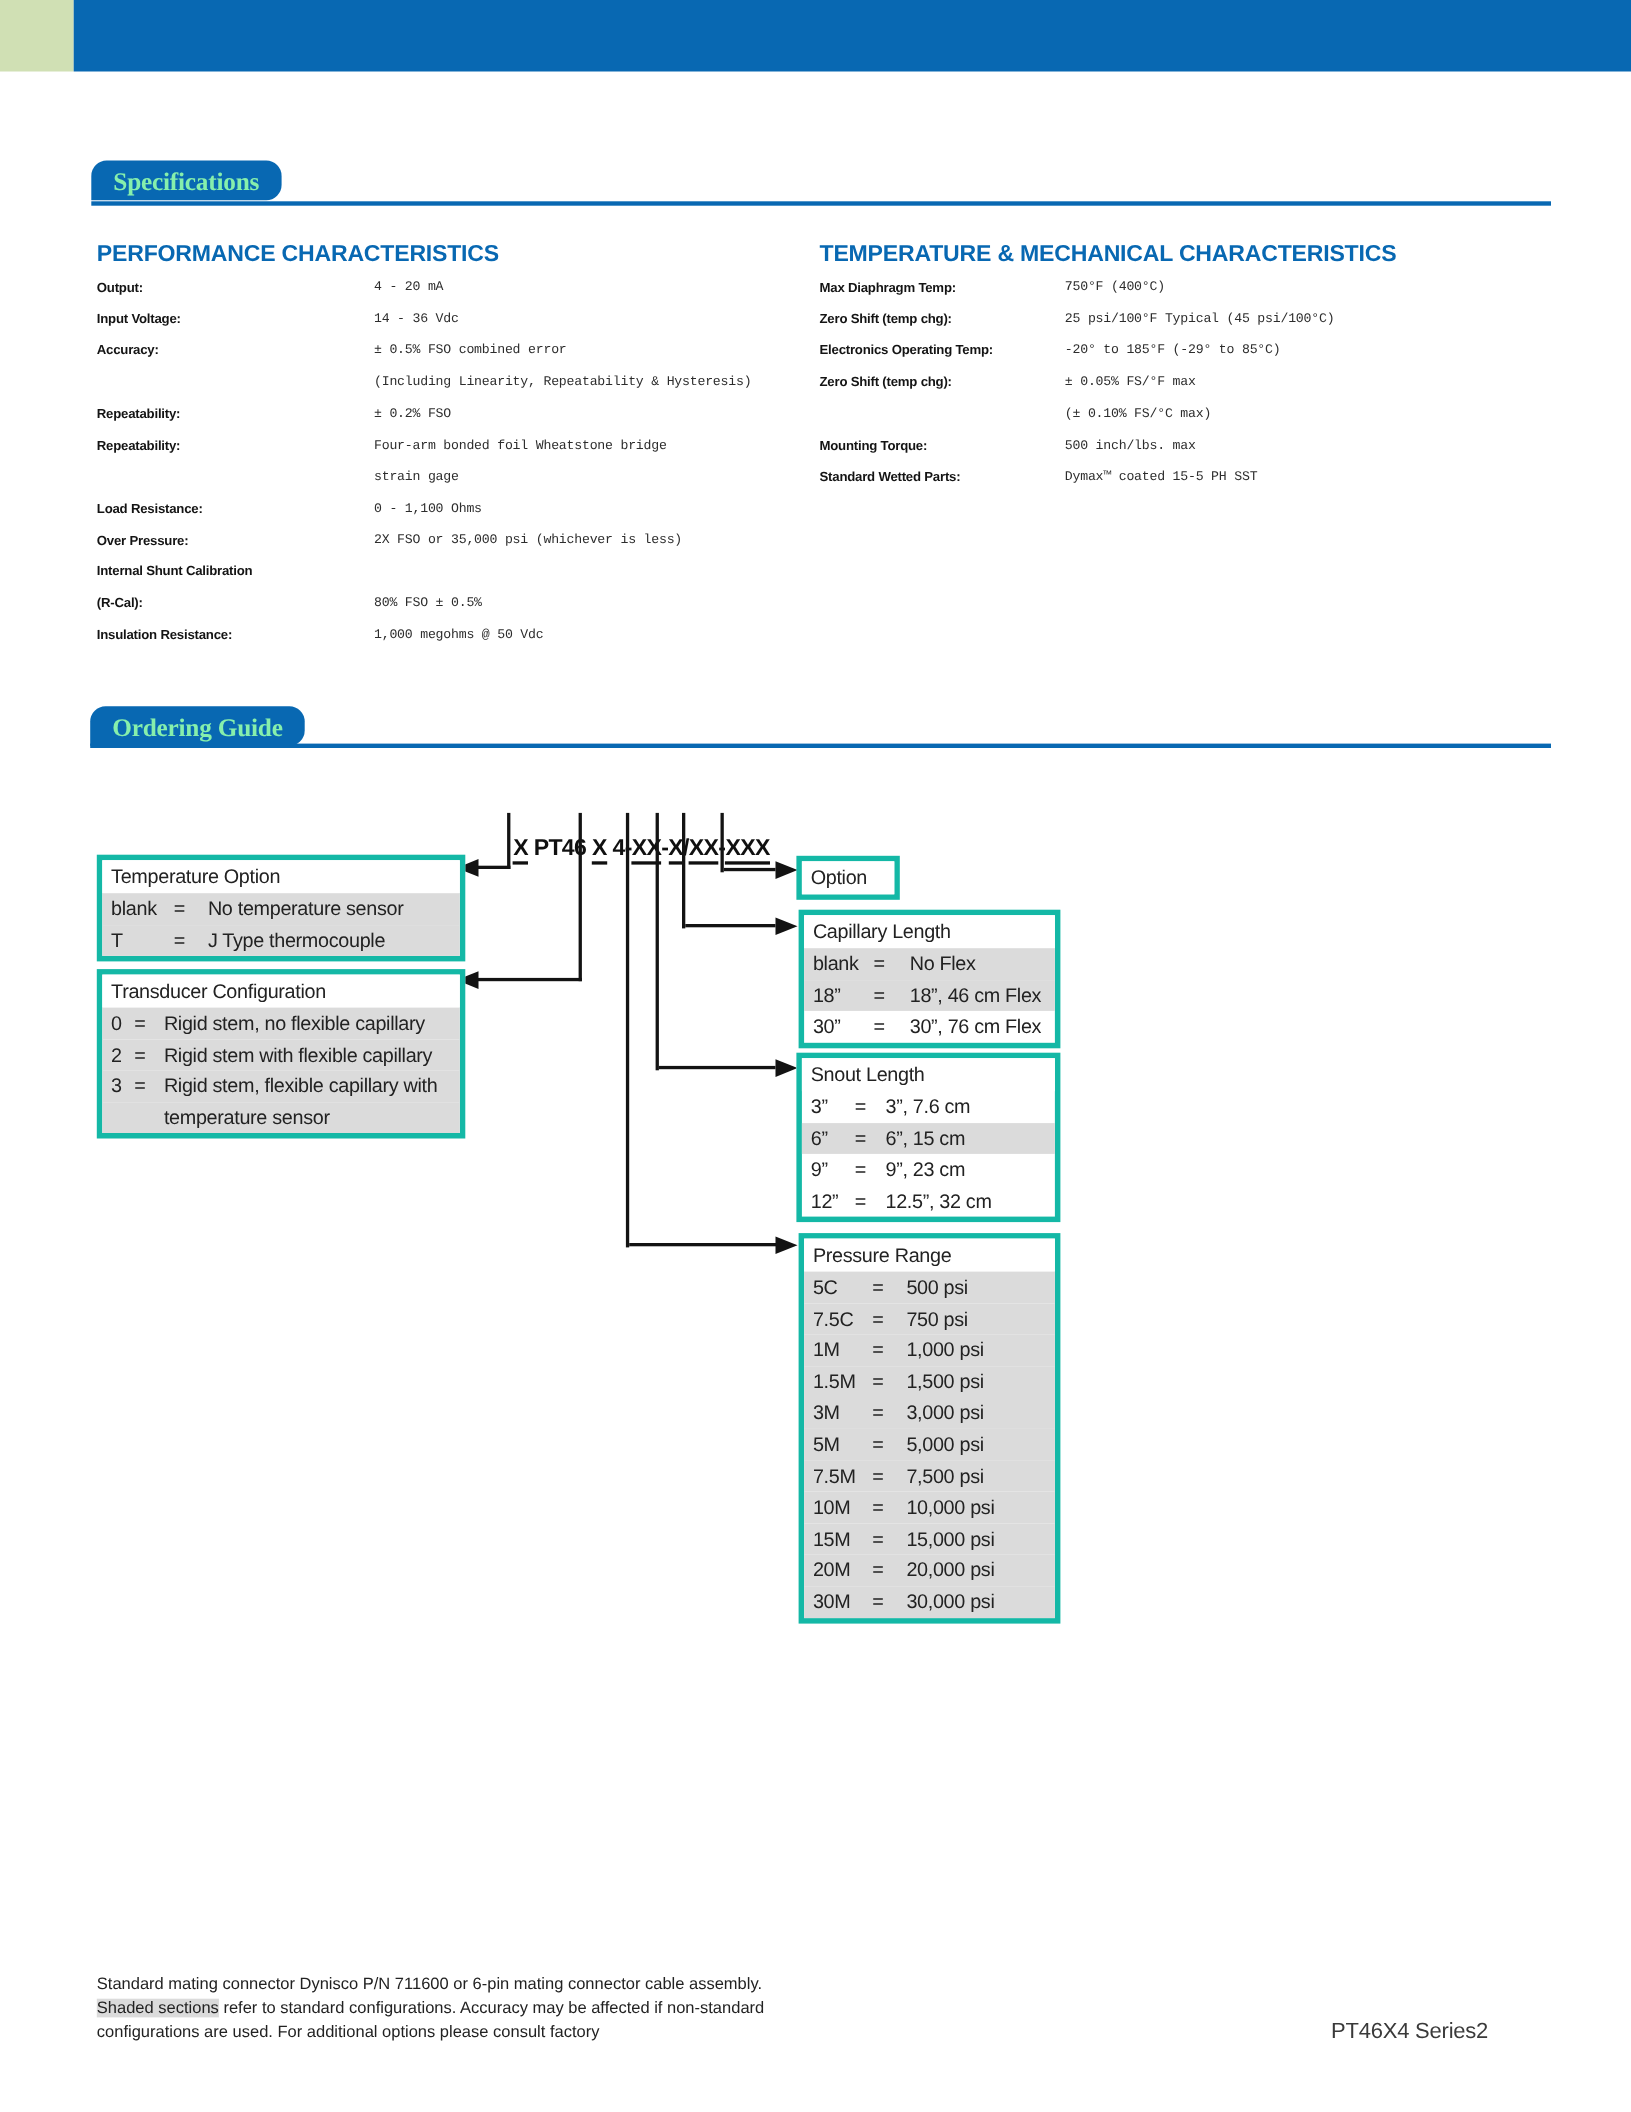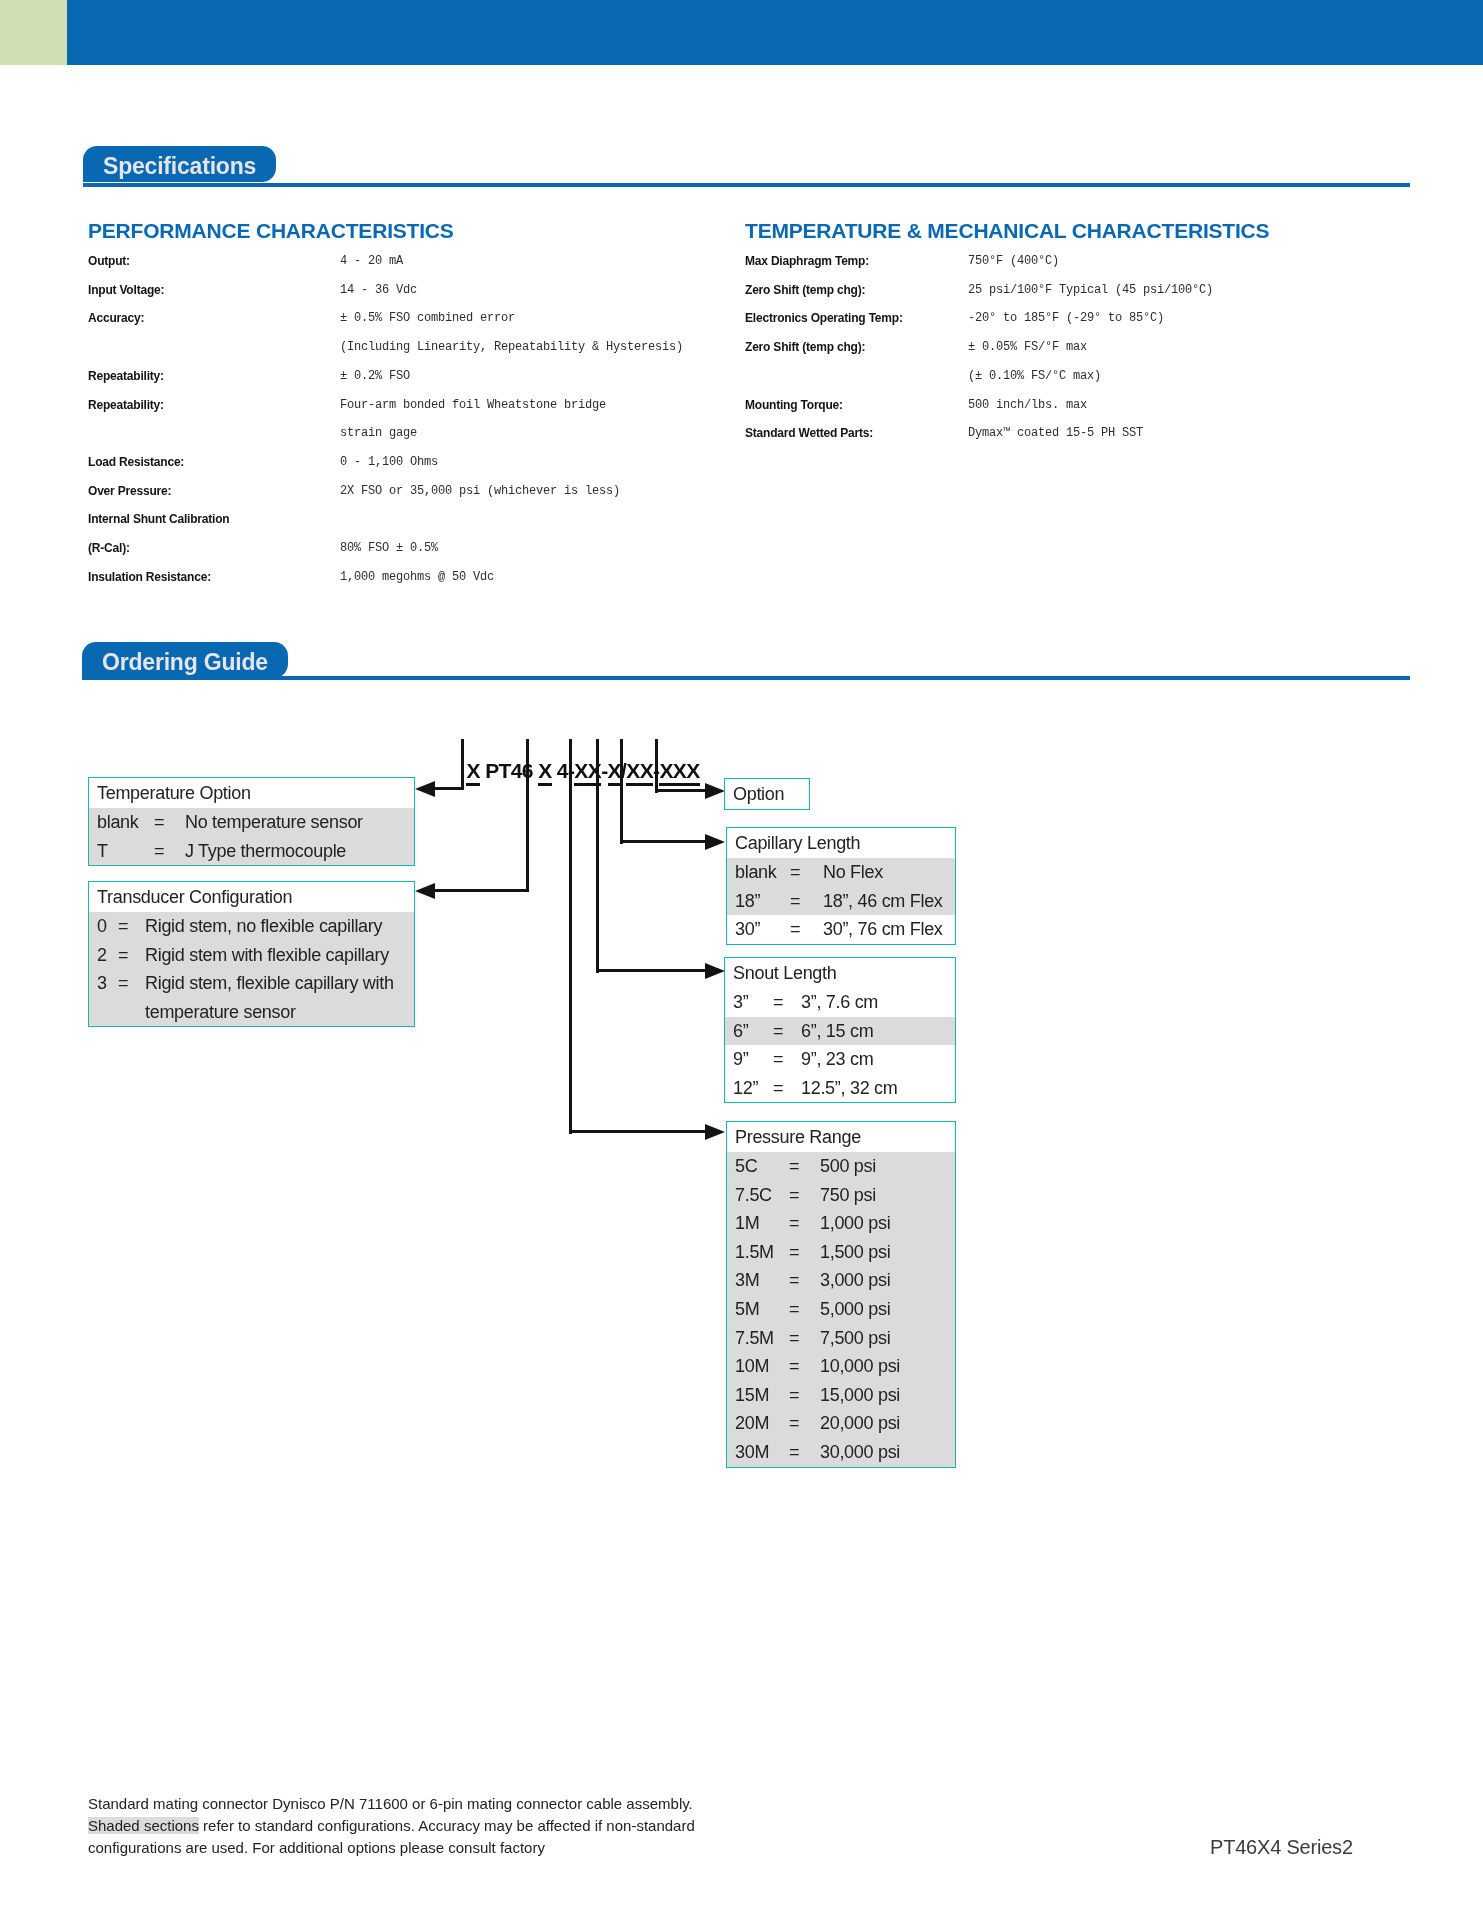--- a/index.html
+++ b/index.html
@@ -8,24 +8,25 @@
     background:#ffffff;
     font-family:"Liberation Sans", sans-serif;
     color:#262626;
   }
   
   .corner{position:absolute;left:0;top:0;width:67px;height:65px;background:var(--green,#d0e0b4);}
   .topbar{position:absolute;left:67px;top:0;width:1416px;height:65px;background:var(--blue,#0868b2);}
 
   
   .tab{
-    position:absolute;background:var(--blue,#0868b2);color:#e5e5e5;
+    position:absolute;background:var(--blue,#0868b2);color:#86efac;
     font-size:23px;font-weight:bold;line-height:40px;height:36px;
     padding:0 20px;border-radius:14px 14px 14px 0;letter-spacing:-0.2px;
     z-index:2;
+    font-family:Liberation Serif, serif;
   }
   .rule{position:absolute;height:4px;background:var(--blue,#0868b2);z-index:1;}
 
   
   .col{position:absolute;top:218px;}
   .col-left{left:88px;width:648px;}
   .col-right{left:745px;width:665px;}
   .sheading{color:var(--blue,#0868b2);font-size:21px;font-weight:bold;line-height:26px;margin-bottom:3px;letter-spacing:-0.2px;white-space:nowrap;}
   .srow{display:flex;line-height:28.7px;font-size:12px;letter-spacing:-0.2px;}
   .slabel{flex:0 0 auto;min-width:252px;font-weight:bold;color:#141414;white-space:pre;}
@@ -37,21 +38,21 @@
   .seg{display:inline-block;white-space:pre;}
   .seg.u{border-bottom:3px solid #101010;}
 
   
   .vline,.hline{position:absolute;background:#131313;}
   .arrow-l,.arrow-r{position:absolute;width:0;height:0;border-top:8px solid transparent;border-bottom:8px solid transparent;}
   .arrow-l{border-right:20px solid #131313;}
   .arrow-r{border-left:20px solid #131313;}
 
   
-  .obox{position:absolute;border:1px solid #14b8a6;background:#fff;font-size:18px;color:#222;letter-spacing:-0.3px;}
+  .obox{position:absolute;border:5px solid #14b8a6;background:#fff;font-size:18px;color:#222;letter-spacing:-0.3px;}
   .btitle{padding:2px 8px 1px 8px;line-height:27px;background:#fff;white-space:nowrap;}
   .brow{display:flex;line-height:28.6px;padding-left:8px;white-space:pre;}
   .brow.shaded{background:var(--shade,#dbdbdb);}
   .bcode{flex:0 0 auto;}
   .beq{flex:0 0 auto;}
   .bdesc{flex:1 1 auto;}
   .box-temp .bcode{width:57px}.box-temp .beq{width:31px}
   .box-trans .bcode{width:21px}.box-trans .beq{width:27px}
   .box-cap .bcode{width:55px}.box-cap .beq{width:33px}
   .box-snout .bcode{width:40px}.box-snout .beq{width:28px}

